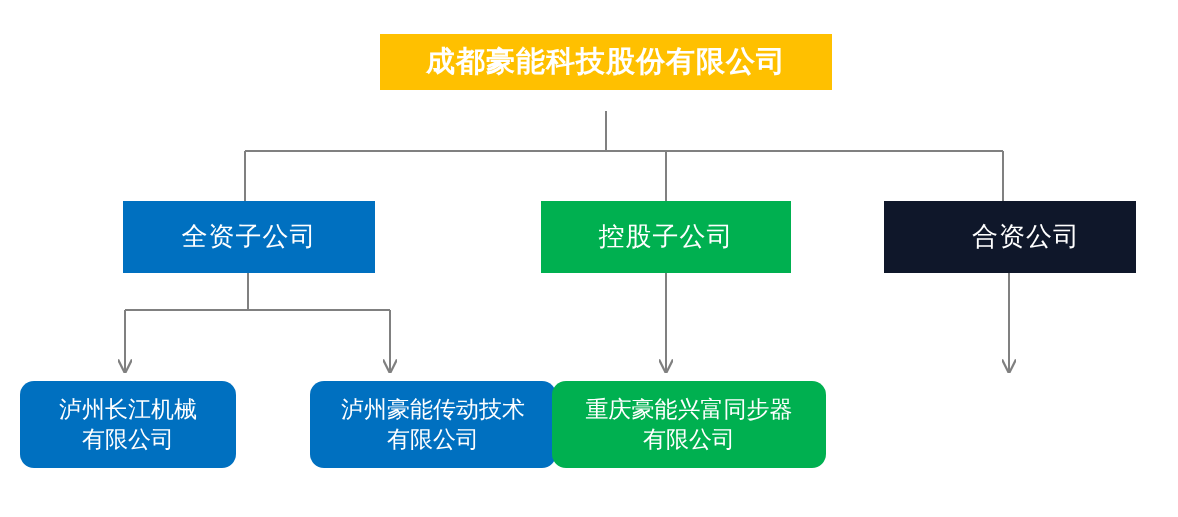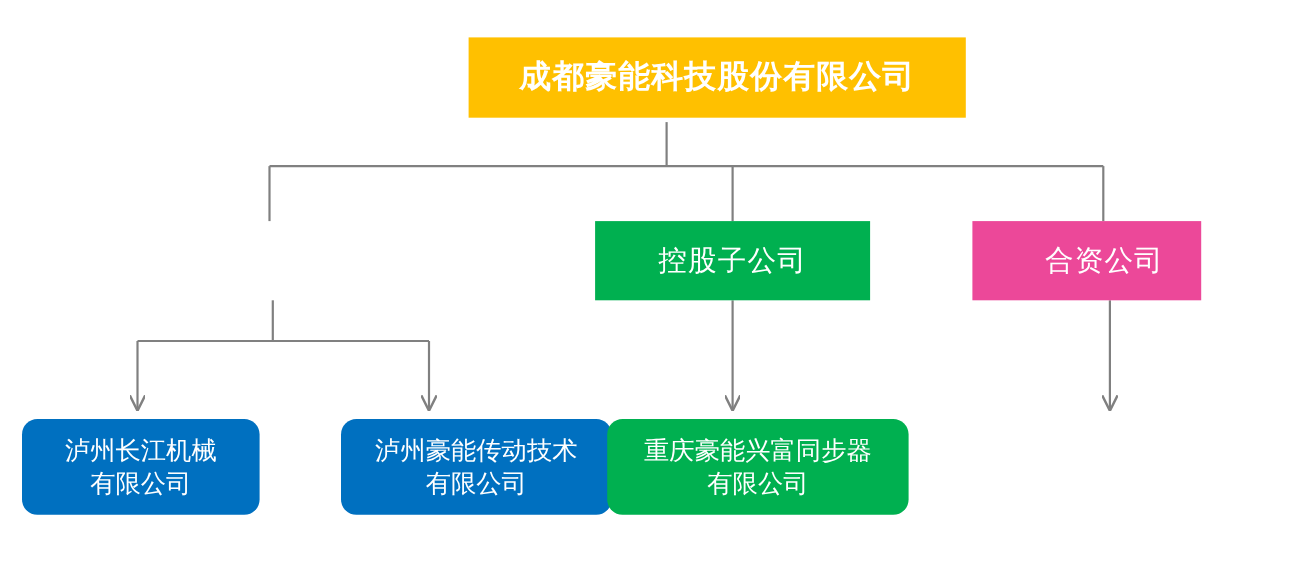--- a/index.html
+++ b/index.html
@@ -38,38 +38,37 @@
     text-align: center;
     color: #ffffff;
     line-height: 1.28;
     white-space: pre-line;
   }
   
   .node.root {
     left: 380px;
     top: 34px;
     width: 452px;
-    height: 73px;
+    height: 56px;
     background: #ffc000;
     font-size: 29px;
     font-weight: bold;
     letter-spacing: 1px;
-    margin-left: 46px;
   }
   
   .node.cat {
     height: 72px;
     top: 201px;
     font-size: 26px;
     font-weight: normal;
     letter-spacing: 1px;
   }
   .node.cat-wholly  { left: 123px;  width: 252px; background: #0070c0; }
   .node.cat-holding { left: 541px;  width: 250px; background: #00b050; }
-  .node.cat-jv      { left: 884px;  width: 208px; background: #ec4899; padding-left: 32px; }
+  .node.cat-jv      { left: 884px;  width: 252px; background: #0f172a; padding-left: 32px; }
   
   .node.leaf {
     top: 381px;
     height: 87px;
     border-radius: 14px;
     font-size: 23px;
     font-weight: normal;
     padding: 0 8px;
   }
   .node.leaf-1 { left: 20px;  width: 216px; background: #0070c0; }
@@ -110,20 +109,21 @@
       <path d="M 666 273 L 666 372" marker-end="url(#arrow)"></path>
     </g>
 
     <g stroke="#808080" stroke-width="2" fill="none">
       <path d="M 1009 273 L 1009 372" marker-end="url(#arrow)"></path>
     </g>
   </svg>
 
   <div class="node root">成都豪能科技股份有限公司</div>
 
+  <div class="node cat cat-wholly">全资子公司</div>
 
   <div class="node cat cat-holding">控股子公司</div>
 
   <div class="node cat cat-jv">合资公司</div>
 
   <div class="node leaf leaf-1">泸州长江机械
 有限公司</div>
 
   <div class="node leaf leaf-2">泸州豪能传动技术
 有限公司</div>

